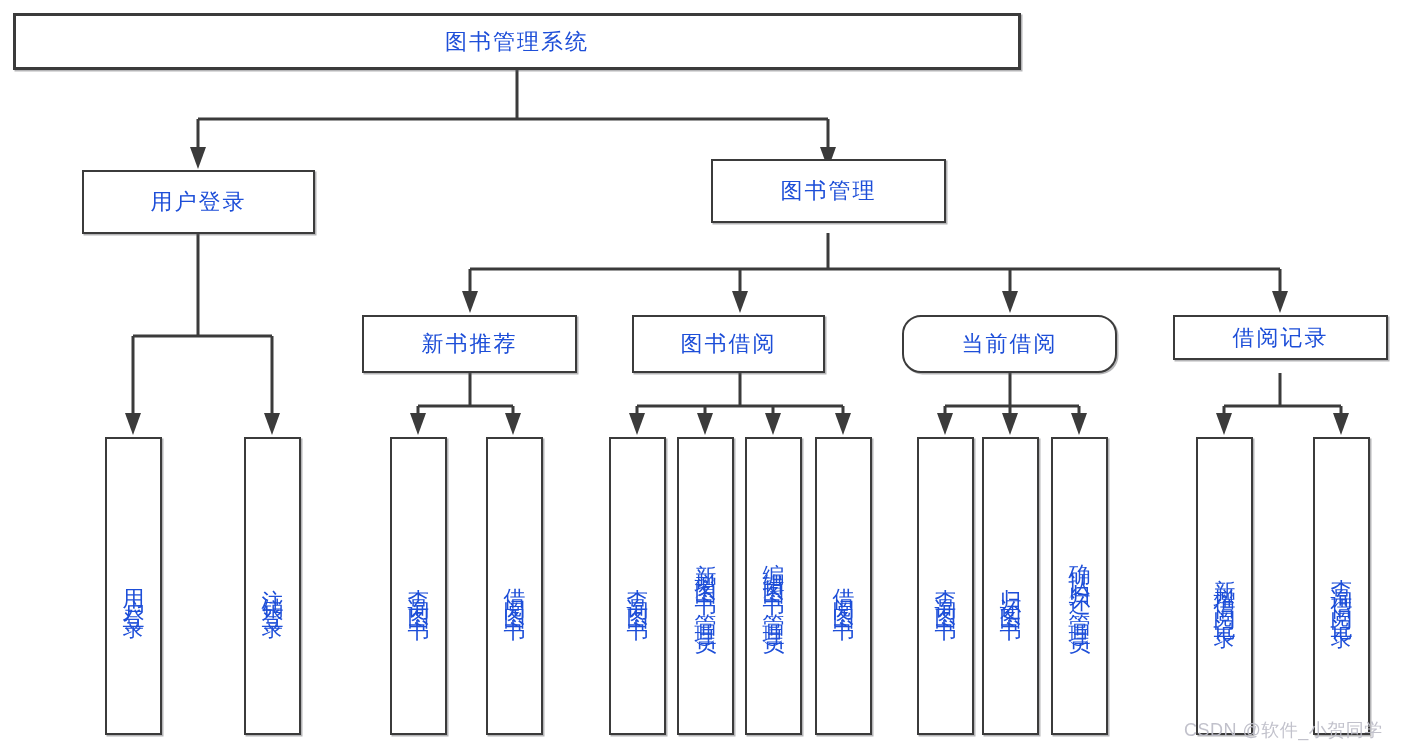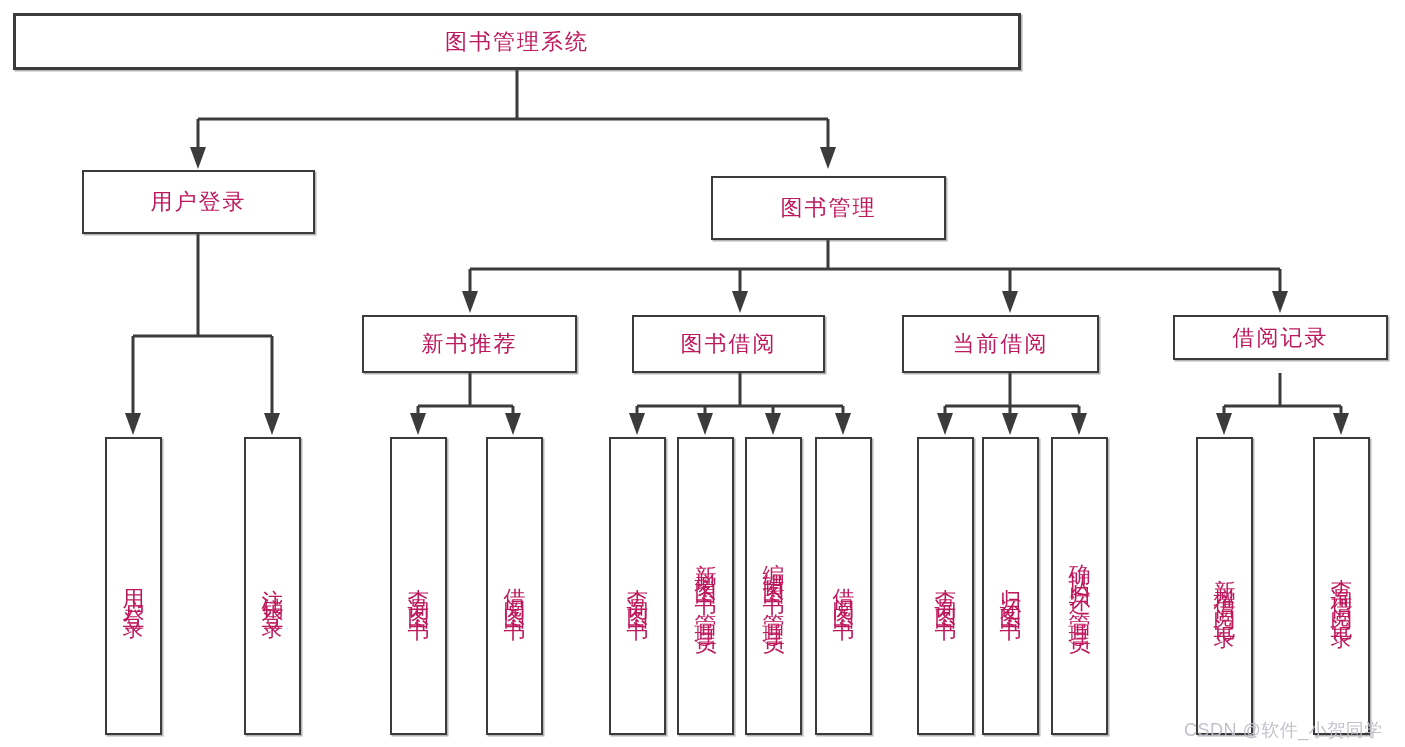--- a/index.html
+++ b/index.html
@@ -10,40 +10,40 @@
     font-family:"Liberation Sans","DejaVu Sans",sans-serif;
     overflow:hidden;
   }
   .wires{position:absolute;left:0;top:0;width:1405px;height:747px;}
   .node{
     position:absolute;
     background:#ffffff;
     border:2.5px solid #3b3b3b;
     box-shadow:1.5px 1.5px 0 rgba(90,90,95,0.45);
     display:flex;align-items:center;justify-content:center;
-    color:#be185d;
+    color:#1d4ed8;
     box-sizing:border-box;
   }
   .node.h span{font-size:22px;letter-spacing:2px;white-space:nowrap;}
   .node.v span{
     writing-mode:vertical-rl;
     font-size:22px;
     letter-spacing:10px;
     margin-bottom:-10px;
     white-space:nowrap;
   }
   
   .n-root{left:13px;top:13px;width:1008px;height:57px;border-width:3px;}
   
   .n-userlogin{left:82px;top:170px;width:233px;height:64px;}
-  .n-bookmgmt{left:711px;top:176px;width:235px;height:64px;}
+  .n-bookmgmt{left:711px;top:159px;width:235px;height:64px;}
   
   .n-newbook{left:362px;top:315px;width:215px;height:58px;}
   .n-bookborrow{left:632px;top:315px;width:193px;height:58px;}
-  .n-curborrow{left:902px;top:315px;width:197px;height:58px;}
+  .n-curborrow{left:902px;top:315px;width:215px;height:58px;border-radius:19px;}
   .n-record{left:1173px;top:315px;width:215px;height:45px;}
   
   .leaf{top:437px;width:57px;height:298px;}
   .n-l1{left:105px;}  .n-l2{left:244px;}
   .n-l3{left:390px;}  .n-l4{left:486px;}
   .n-l5{left:609px;}  .n-l6{left:677px;}
   .n-l7{left:745px;}  .n-l8{left:815px;}
   .n-l9{left:917px;}  .n-l10{left:982px;}
   .n-l11{left:1051px;}
   .n-l12{left:1196px;} .n-l13{left:1313px;}

